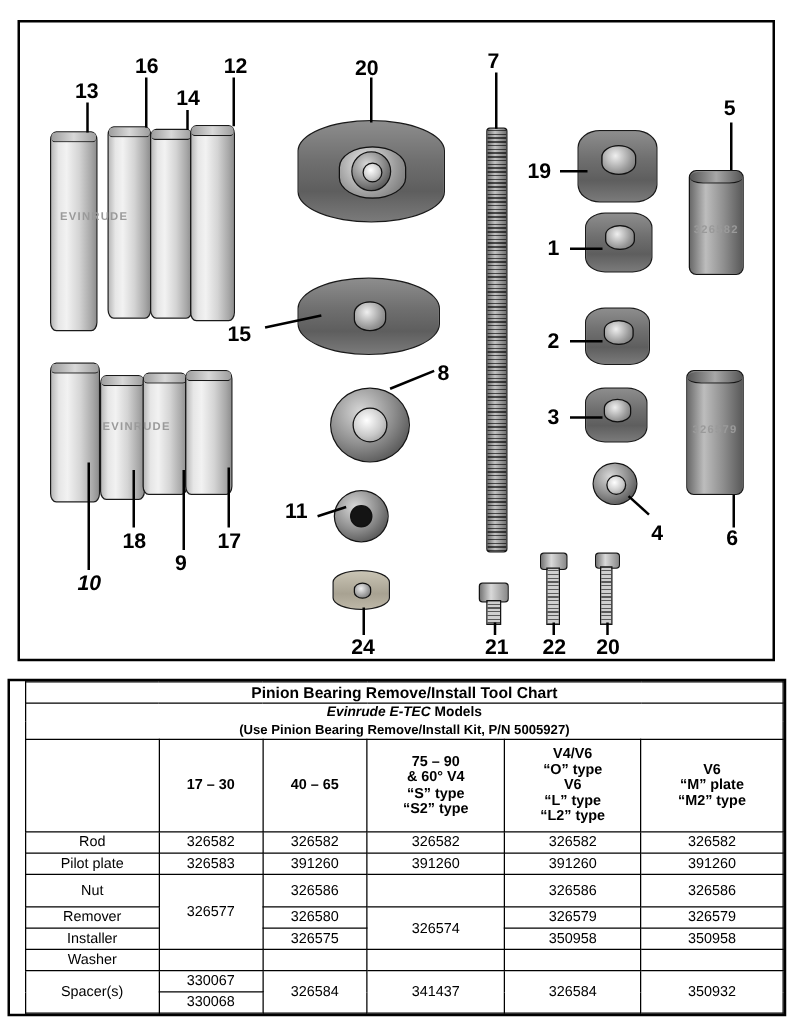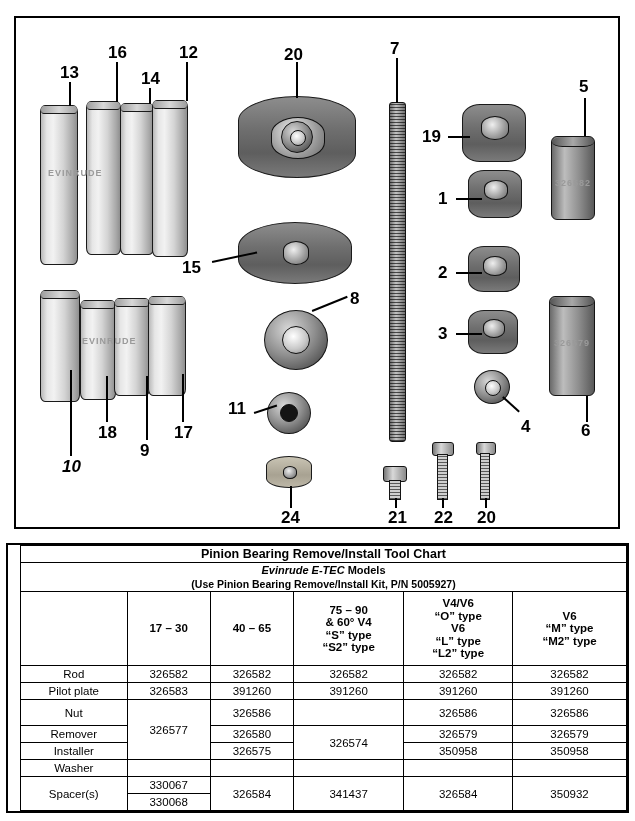--- a/index.html
+++ b/index.html
@@ -236,21 +236,21 @@
     </td>
     <td class="hdr">
       <div>V4/V6</div>
       <div>“O” type</div>
       <div>V6</div>
       <div>“L” type</div>
       <div>“L2” type</div>
     </td>
     <td class="hdr">
       <div>V6</div>
-      <div>“M” type</div>
+      <div>“M” plate</div>
       <div>“M2” type</div>
     </td>
   </tr>
 
   <tr style="height:17px;">
     <td class="rowlab">Rod</td>
     <td class="val">326582</td>
     <td class="val">326582</td>
     <td class="val">326582</td>
     <td class="val">326582</td>

